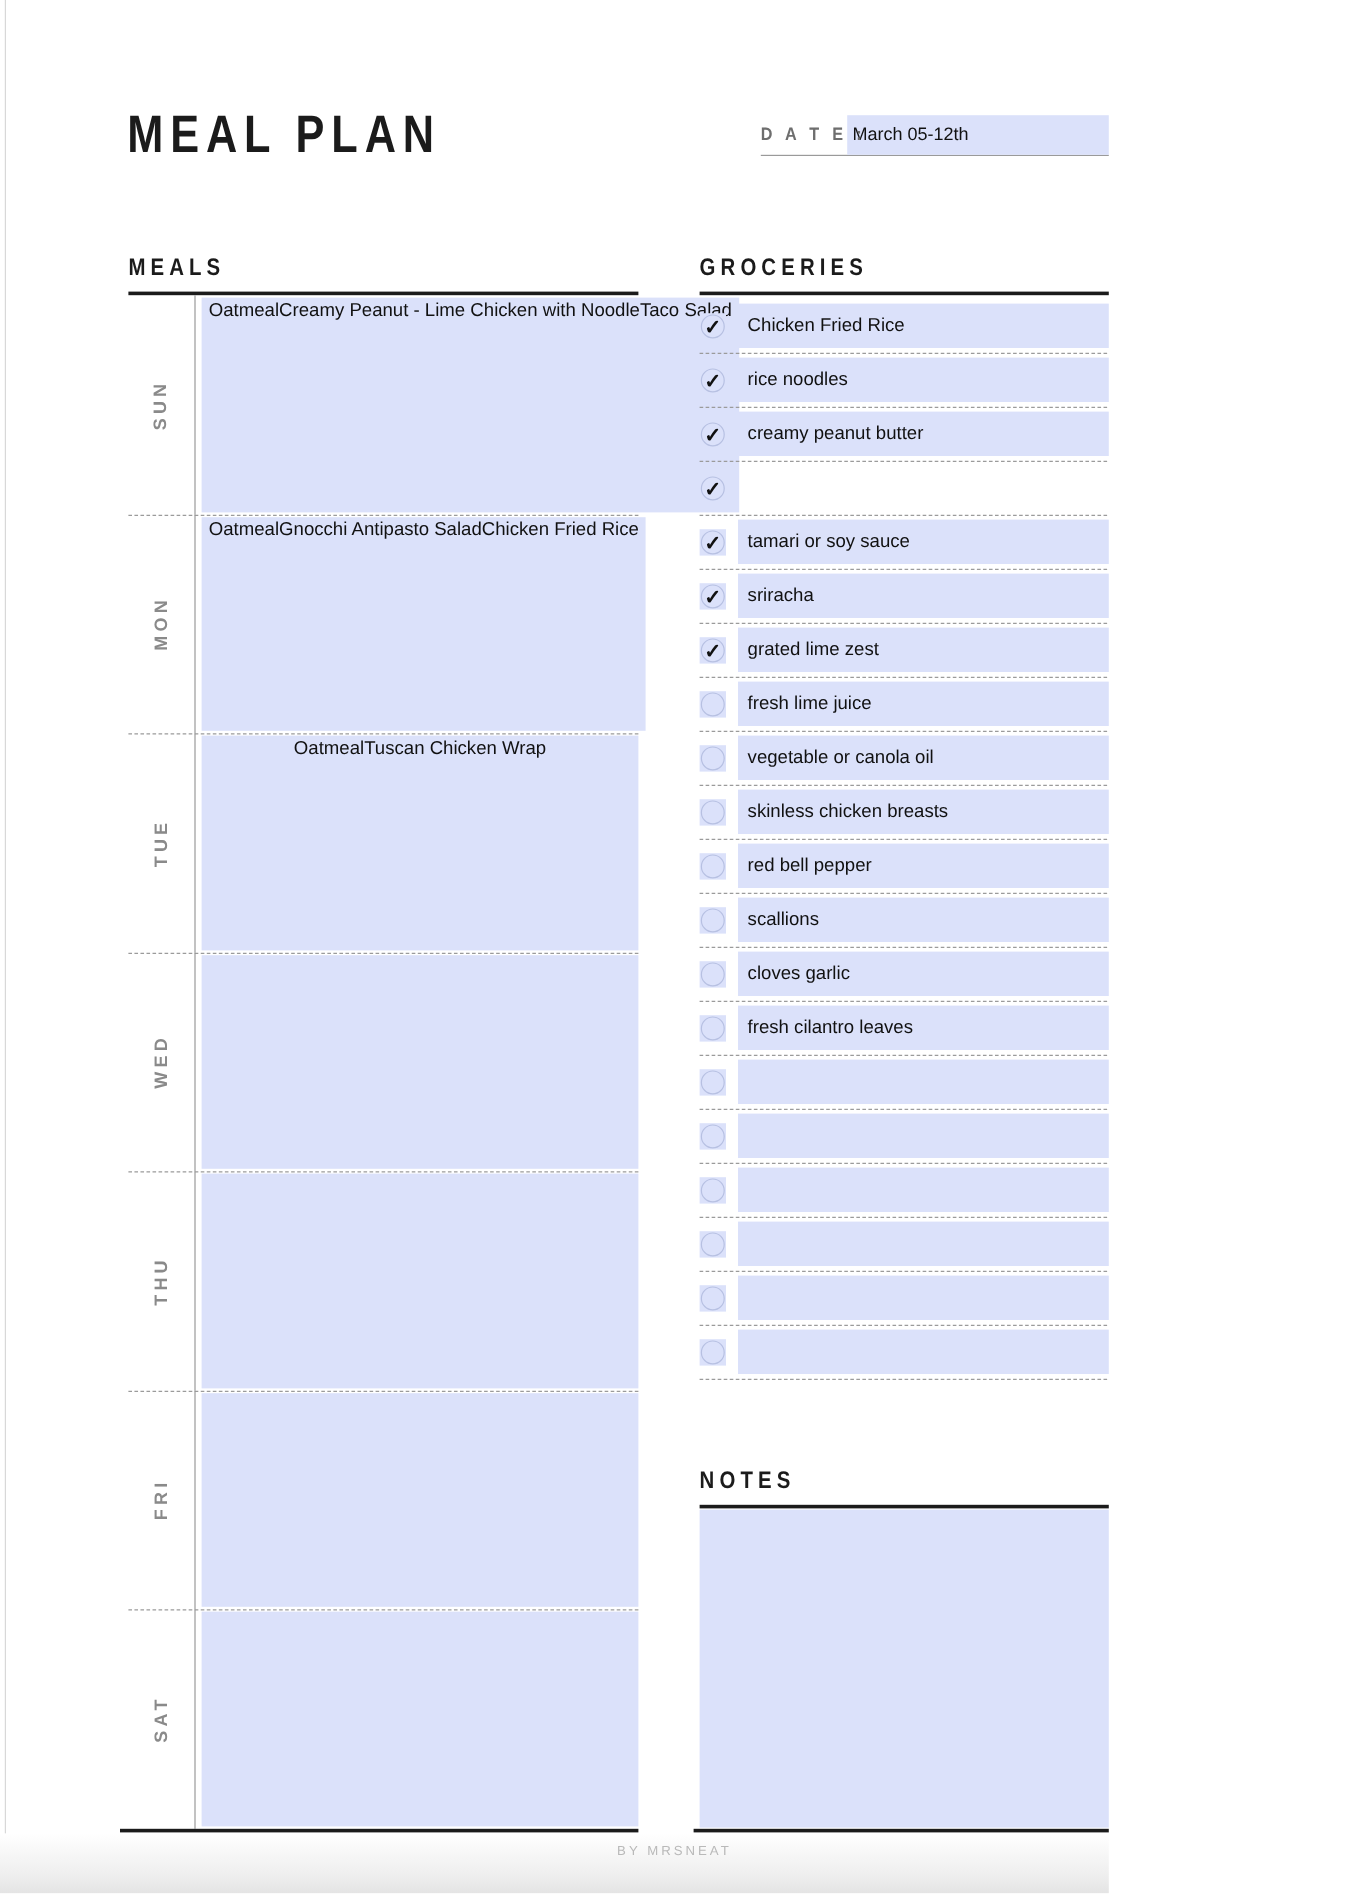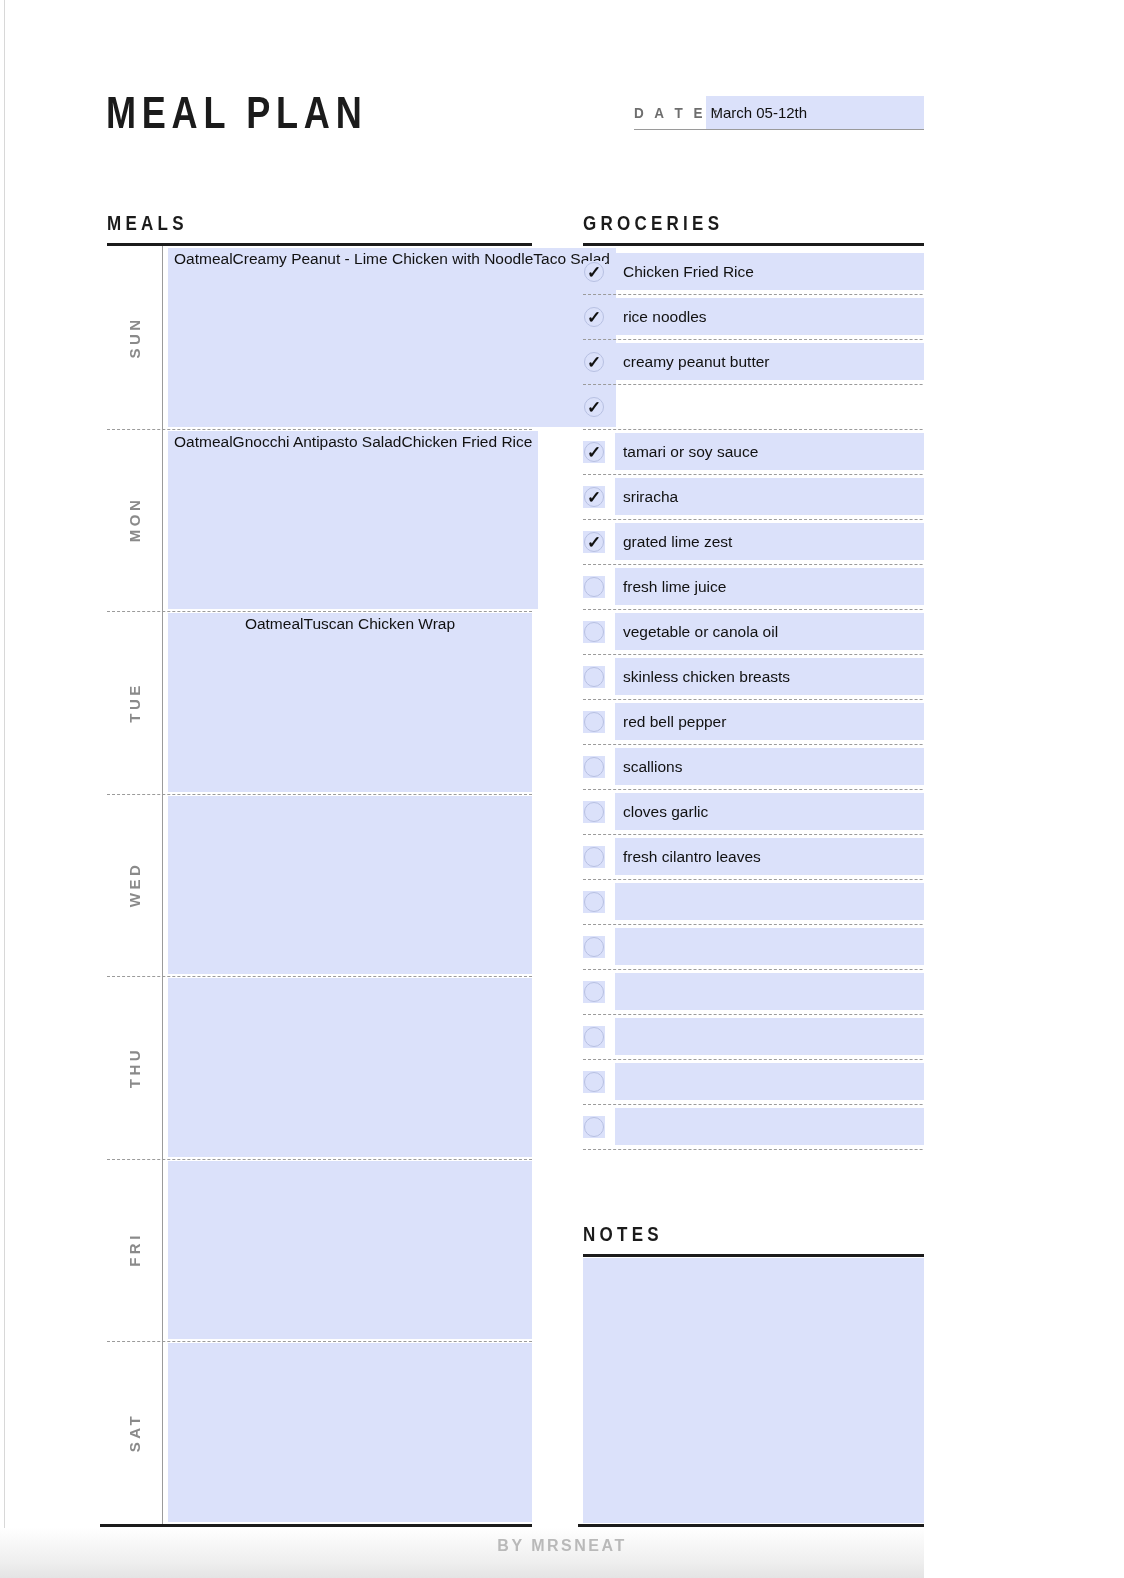--- a/index.html
+++ b/index.html
@@ -228,24 +228,24 @@
     background: #dbe1fa;
   }
   #notes-bottom-rule { left: 578px; top: 1524px; width: 430px; }
 
   
   .by-line {
     position: absolute;
     left: 0; top: 1537px;
     width: 1124px;
     text-align: center;
-    font-size: 16px;
+    font-size: 11px;
     letter-spacing: 2.5px;
     color: #b9b9b9;
-    font-weight: 700;
+    font-weight: 400;
     font-family: "Liberation Sans Narrow", "Liberation Sans", sans-serif;
   }
 </style>
 </head>
 <body>
 
 <div class="page">
 
   <div class="edge-left"></div>
   <div class="edge-right"></div>

